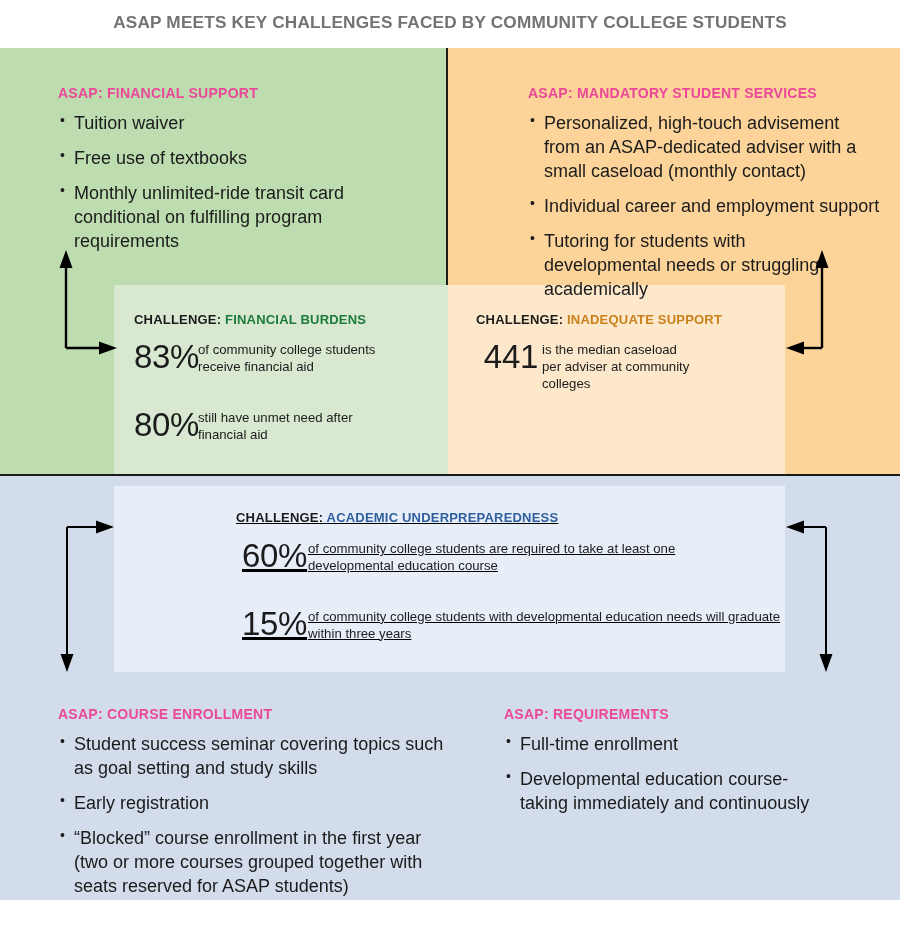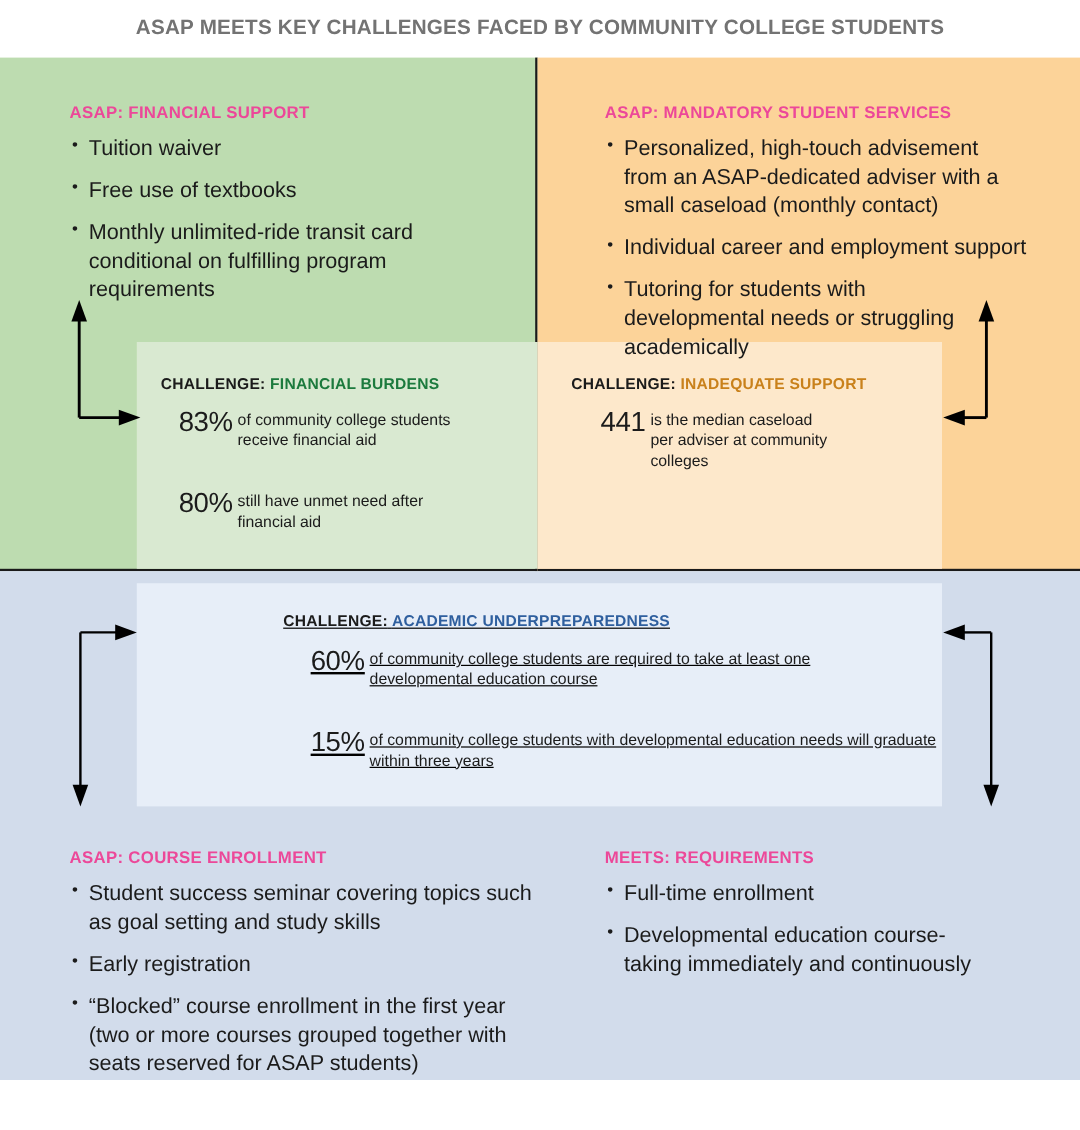--- a/index.html
+++ b/index.html
@@ -102,21 +102,21 @@
   .green-accent { color: #1c7a3d; }
   .orange-accent { color: #c9811b; }
   .blue-accent  { color: #2f5f9e; }
 
   
   .stat {
     display: flex;
     align-items: flex-start;
   }
   .stat .num {
-    font-size: 23px;
+    font-size: 33px;
     line-height: 1.0;
     color: #1b1b1b;
     font-family: "Liberation Sans", sans-serif;
     letter-spacing: -0.3px;
     white-space: nowrap;
     flex: 0 0 auto;
     text-align: right;
   }
   .stat .desc {
     font-size: 13.2px;
@@ -151,21 +151,21 @@
 
   <div class="block" style="left:58px; top:85px; width:370px;">
     <div class="blk-head">ASAP: FINANCIAL SUPPORT</div>
     <ul class="bullets">
       <li>Tuition waiver</li>
       <li>Free use of textbooks</li>
       <li style="width:290px;">Monthly unlimited-ride transit card conditional on fulfilling program requirements</li>
     </ul>
   </div>
 
-  <div class="block" style="left:504px; top:85px; width:352px;">
+  <div class="block" style="left:528px; top:85px; width:352px;">
     <div class="blk-head">ASAP: MANDATORY STUDENT SERVICES</div>
     <ul class="bullets">
       <li style="width:340px;">Personalized, high-touch advisement from an ASAP-dedicated adviser with a small caseload (monthly contact)</li>
       <li>Individual career and employment support</li>
       <li style="width:330px;">Tutoring for students with developmental needs or struggling academically</li>
     </ul>
   </div>
 
   <div class="block" style="left:134px; top:312px; width:300px;">
     <div class="ch-head">
@@ -211,21 +211,21 @@
   <div class="block" style="left:58px; top:706px; width:420px;">
     <div class="blk-head">ASAP: COURSE ENROLLMENT</div>
     <ul class="bullets">
       <li style="width:390px;">Student success seminar covering topics such as goal setting and study skills</li>
       <li>Early registration</li>
       <li style="width:370px;">“Blocked” course enrollment in the first year (two or more courses grouped together with seats reserved for ASAP students)</li>
     </ul>
   </div>
 
   <div class="block" style="left:504px; top:706px; width:360px;">
-    <div class="blk-head">MEETS: REQUIREMENTS</div>
+    <div class="blk-head">ASAP: REQUIREMENTS</div>
     <ul class="bullets">
       <li>Full-time enrollment</li>
       <li style="width:320px;">Developmental education course-taking immediately and continuously</li>
     </ul>
   </div>
 
   <svg id="arrows" viewBox="0 0 900 942">
 
     <g>
       <path d="M 66 348 L 66 263" stroke="#000000" stroke-width="2.4" fill="none"></path>

